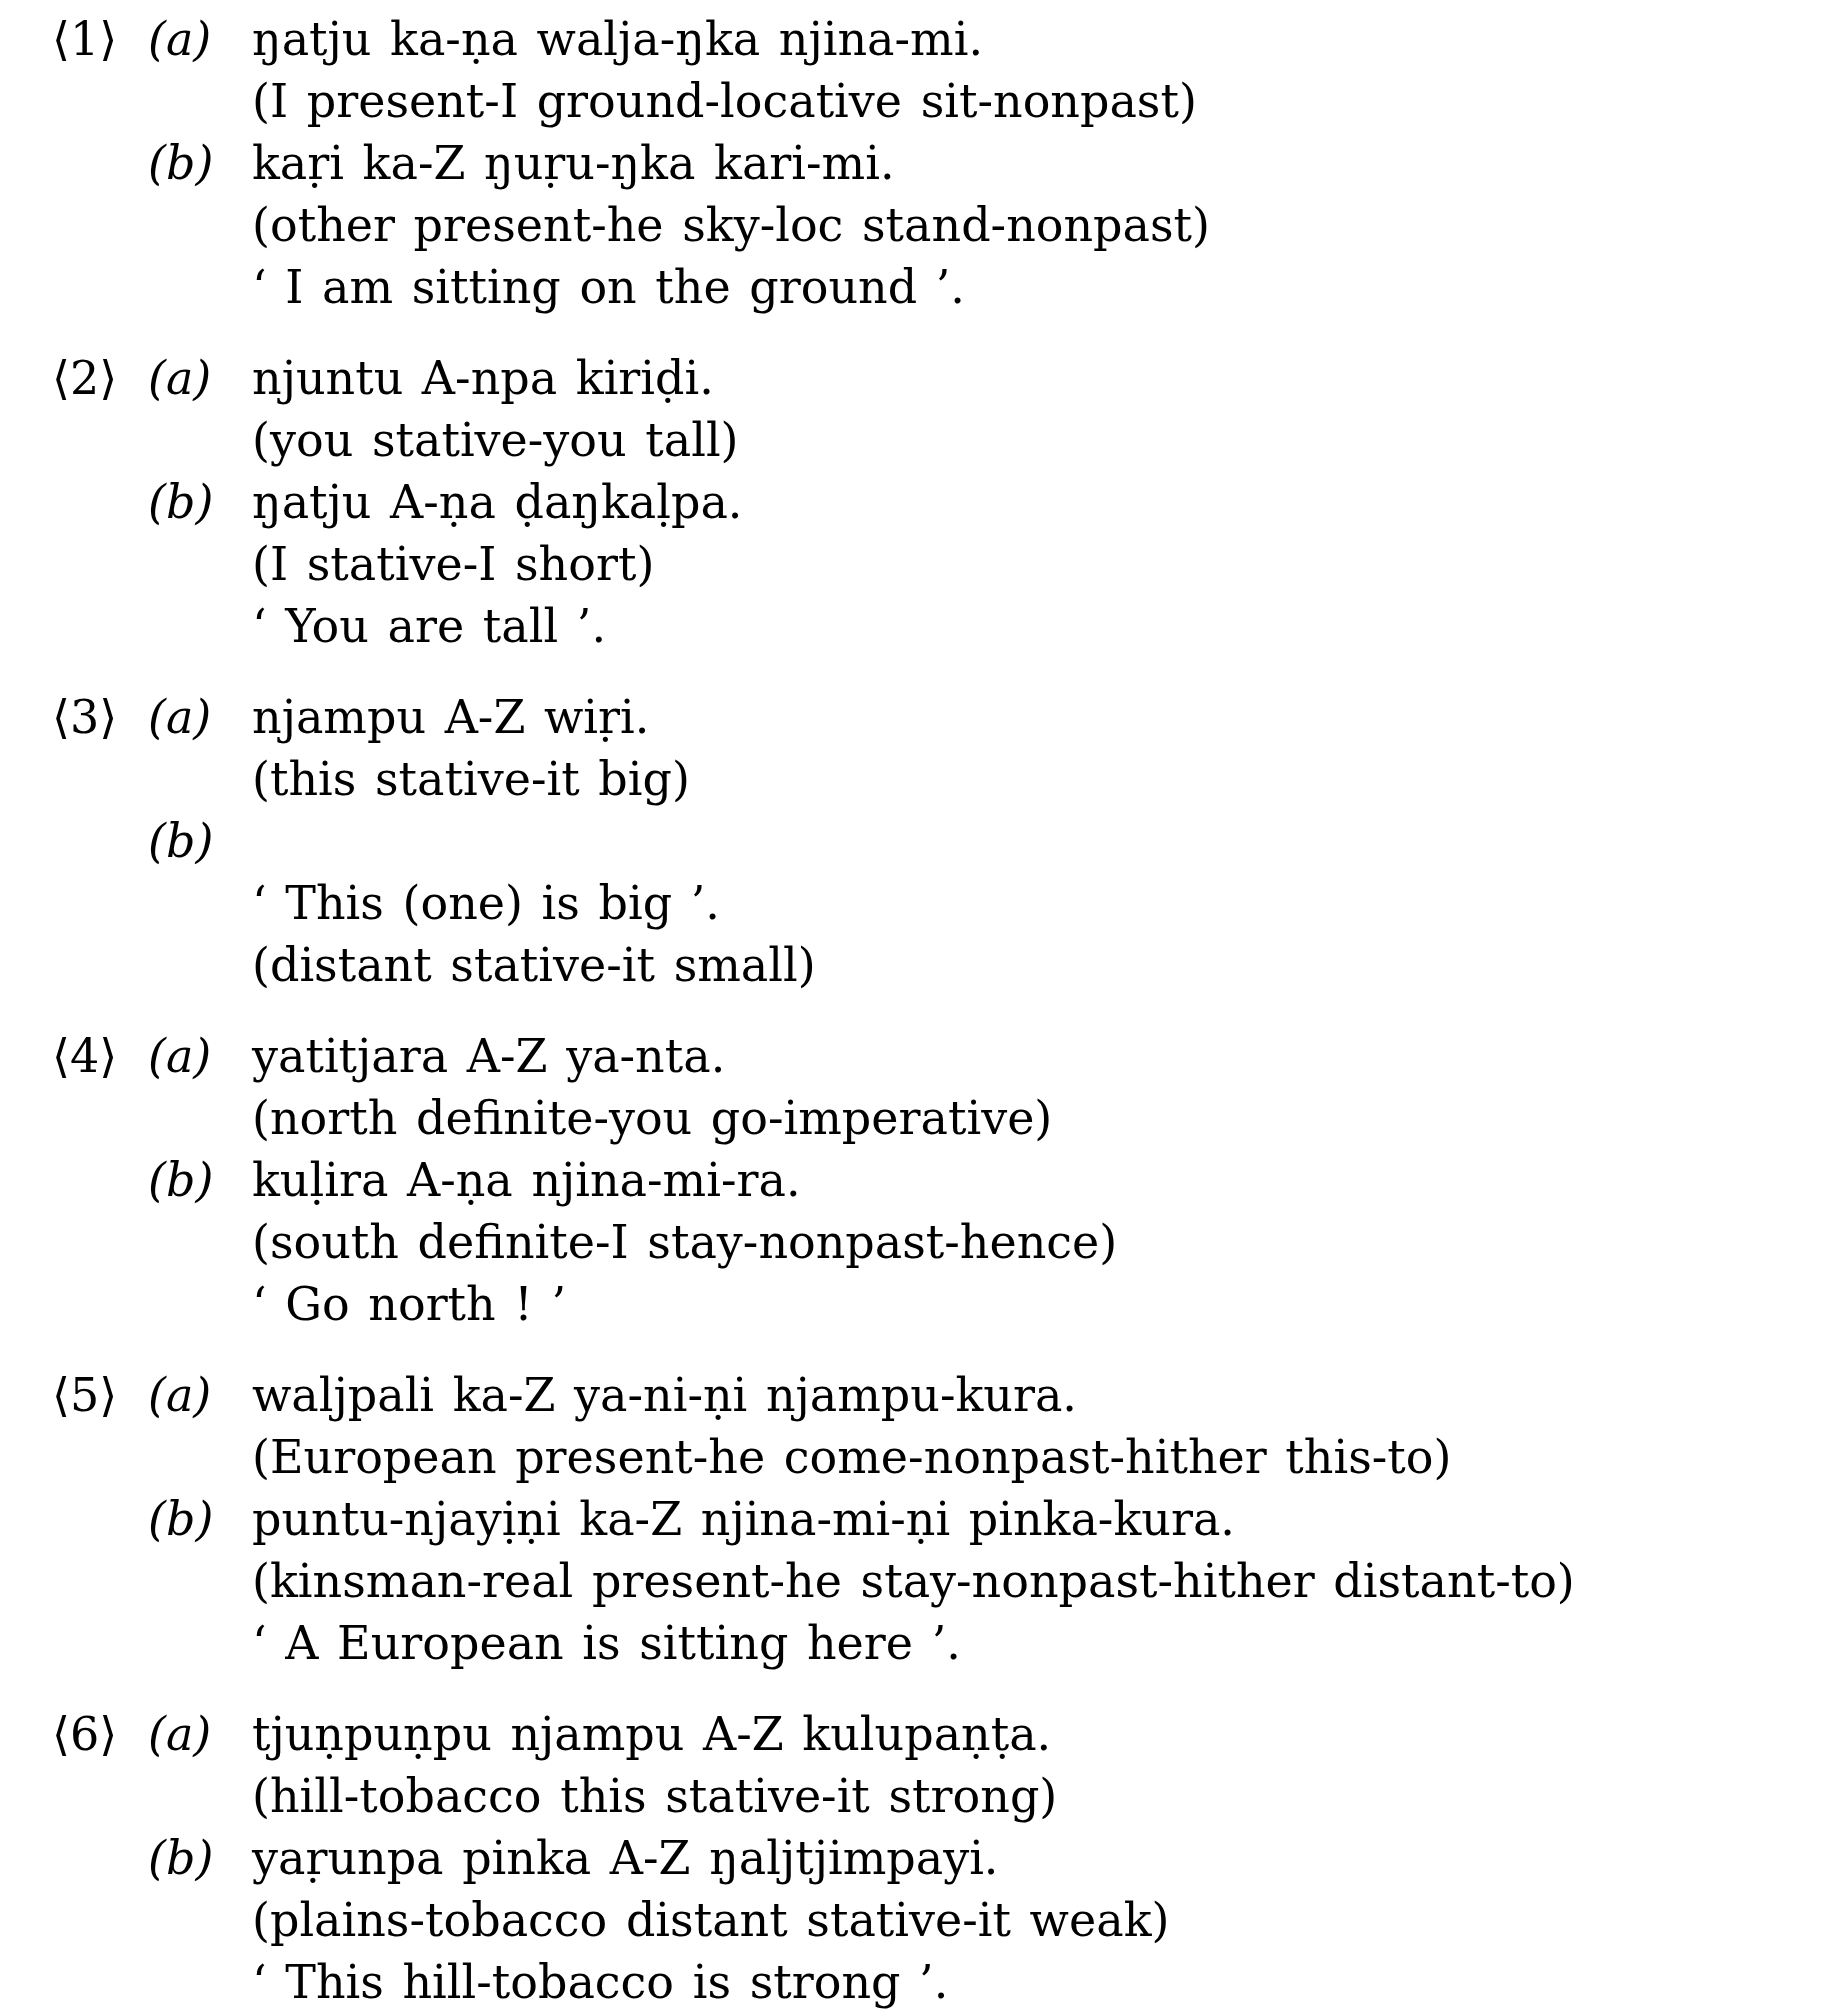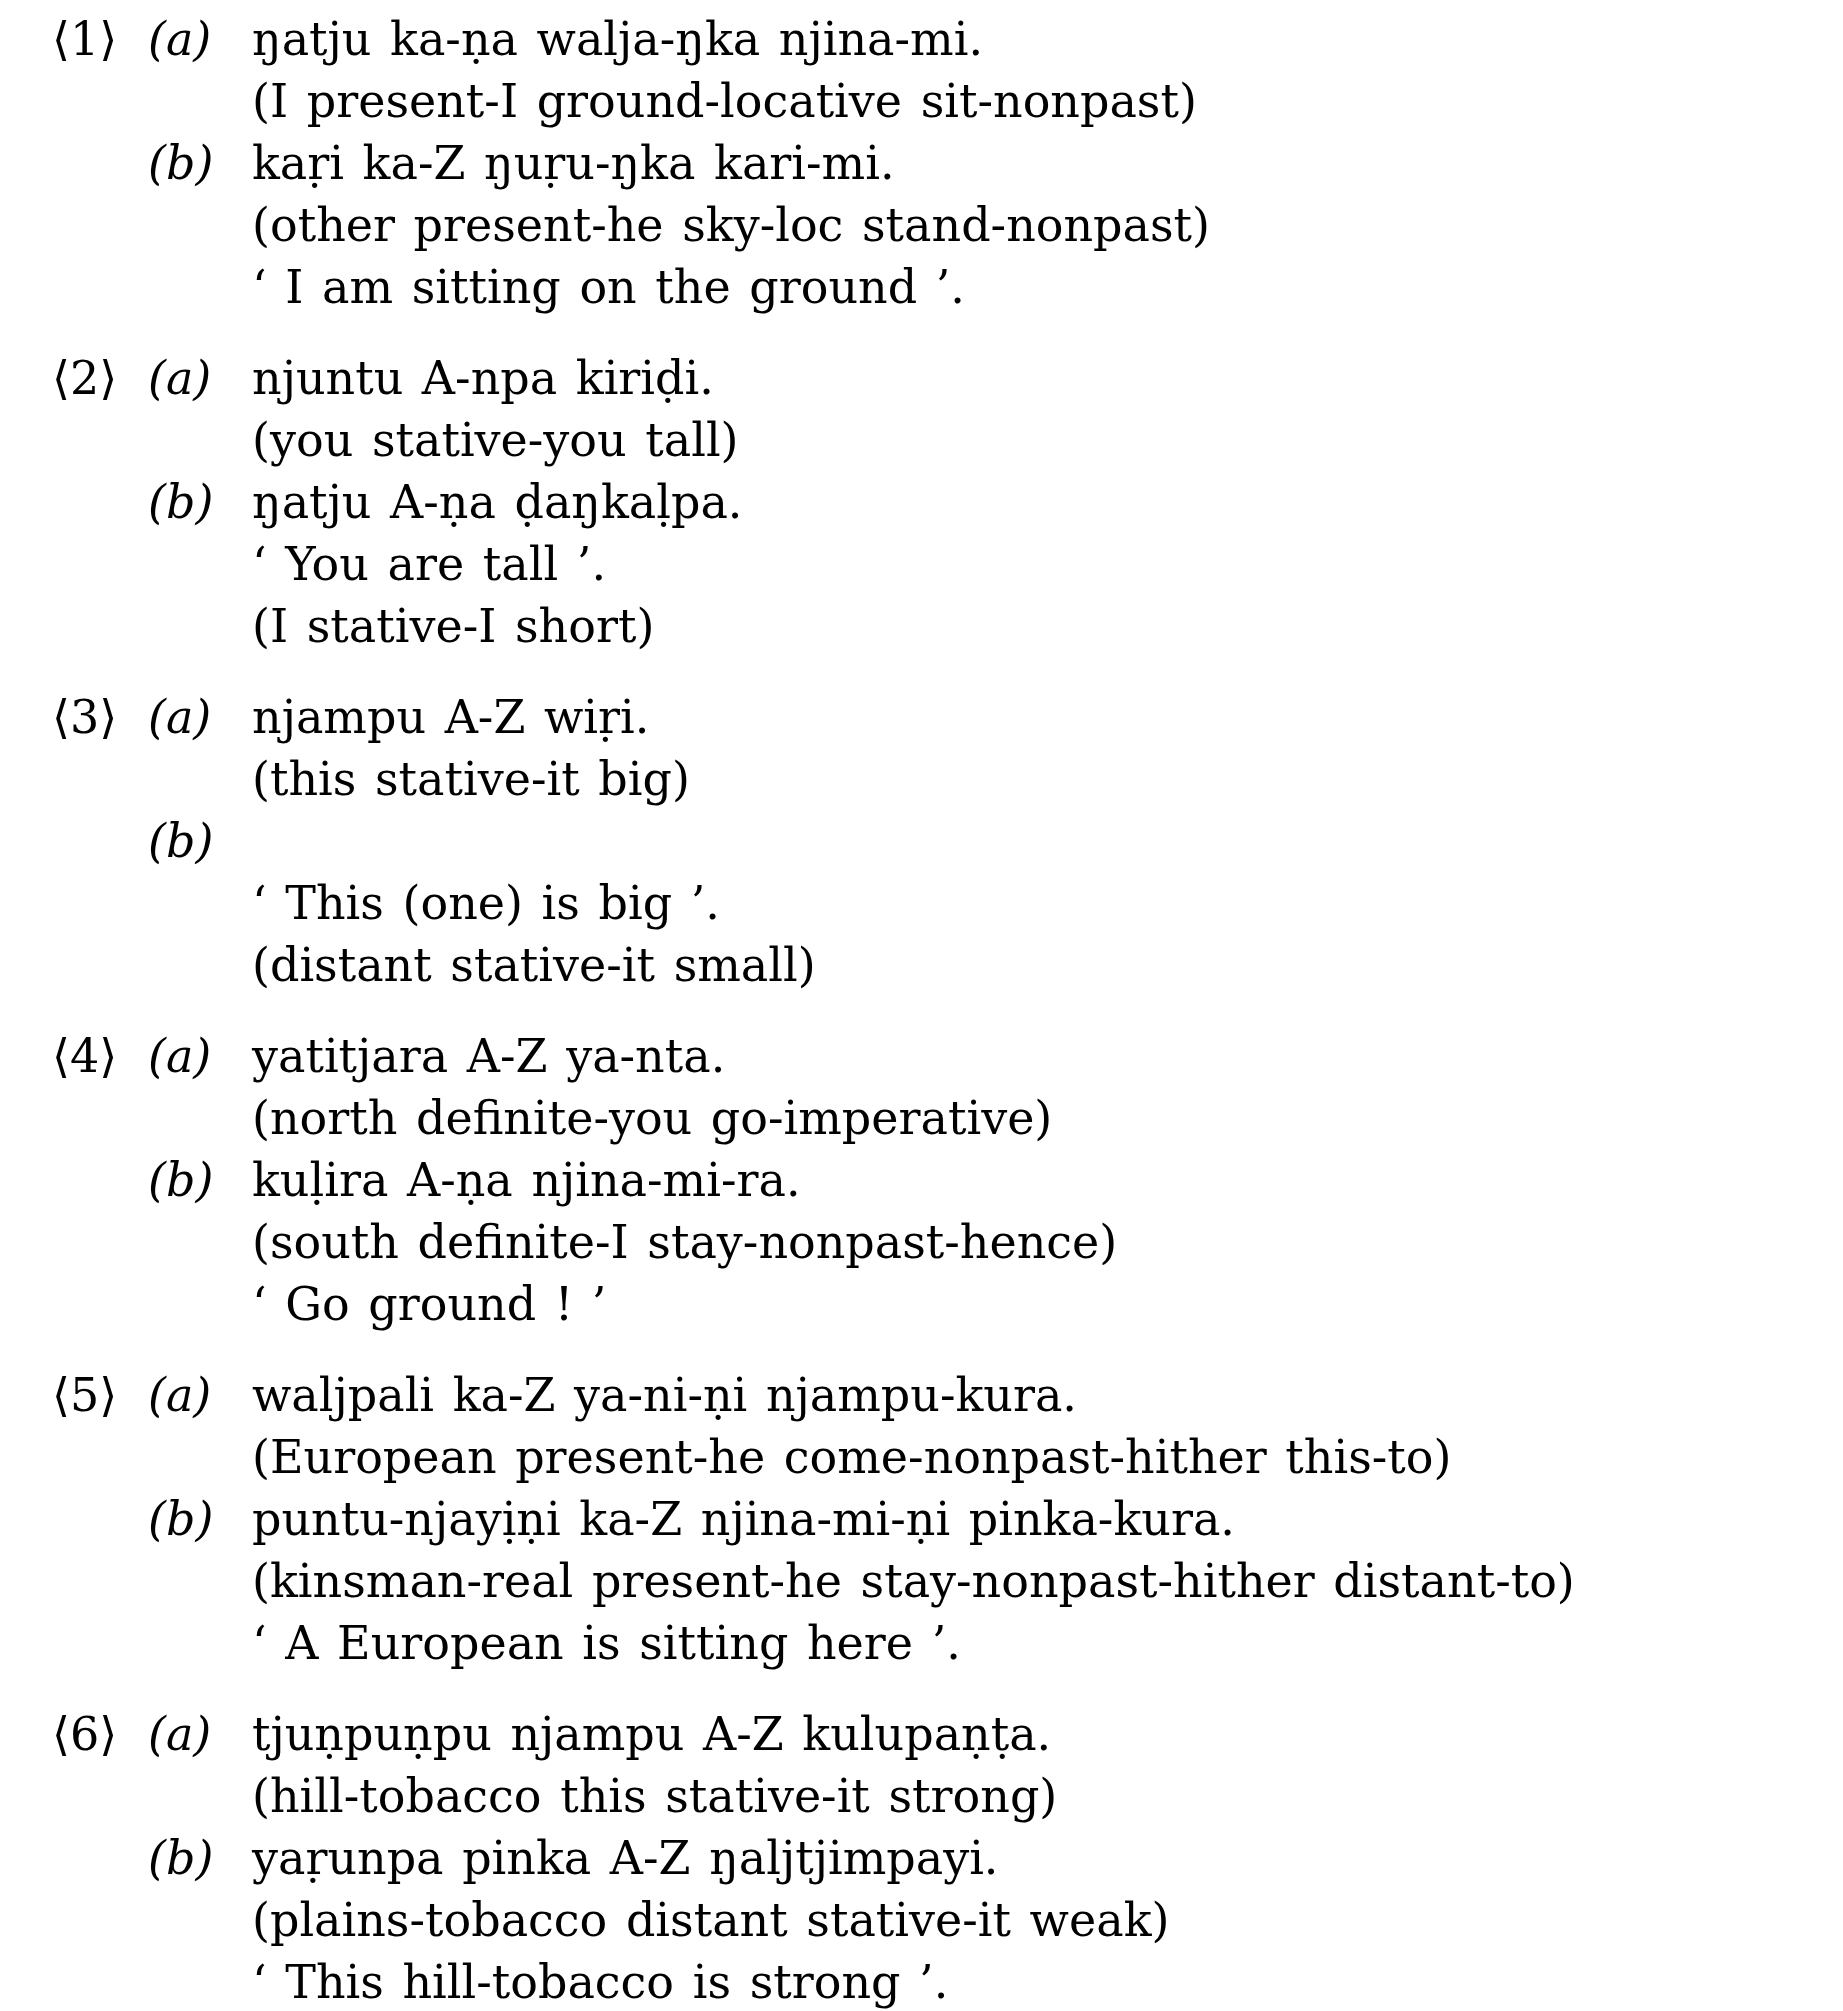--- a/index.html
+++ b/index.html
@@ -73,27 +73,27 @@
       <div class="c3">(you stative-you tall)</div>
     </div>
     <div class="row">
       <div class="c1"></div>
       <div class="c2">(b)</div>
       <div class="c3">ŋatju A-ṇa ḍaŋkaḷpa.</div>
     </div>
     <div class="row">
       <div class="c1"></div>
         <div class="c2"></div>
+      <div class="c3">(I stative-I short)</div>
+    </div>
+    <div class="row">
+      <div class="c1"></div>
+        <div class="c2"></div>
       <div class="c3">‘ You are tall ’.</div>
     </div>
-    <div class="row">
-      <div class="c1"></div>
-        <div class="c2"></div>
-      <div class="c3">(I stative-I short)</div>
-    </div>
   </div>
 
   <div class="ex">
     <div class="row">
       <div class="c1 num">⟨3⟩</div>
       <div class="c2">(a)</div>
       <div class="c3">njampu A-Z wiṛi.</div>
     </div>
     <div class="row">
       <div class="c1"></div>
@@ -133,21 +133,21 @@
       <div class="c3">kuḷira A-ṇa njina-mi-ra.</div>
     </div>
     <div class="row">
       <div class="c1"></div>
         <div class="c2"></div>
       <div class="c3">(south definite-I stay-nonpast-hence)</div>
     </div>
     <div class="row">
       <div class="c1"></div>
         <div class="c2"></div>
-      <div class="c3">‘ Go ground ! ’</div>
+      <div class="c3">‘ Go north ! ’</div>
     </div>
   </div>
 
   <div class="ex">
     <div class="row">
       <div class="c1 num">⟨5⟩</div>
       <div class="c2">(a)</div>
       <div class="c3">waljpali ka-Z ya-ni-ṇi njampu-kura.</div>
     </div>
     <div class="row">

